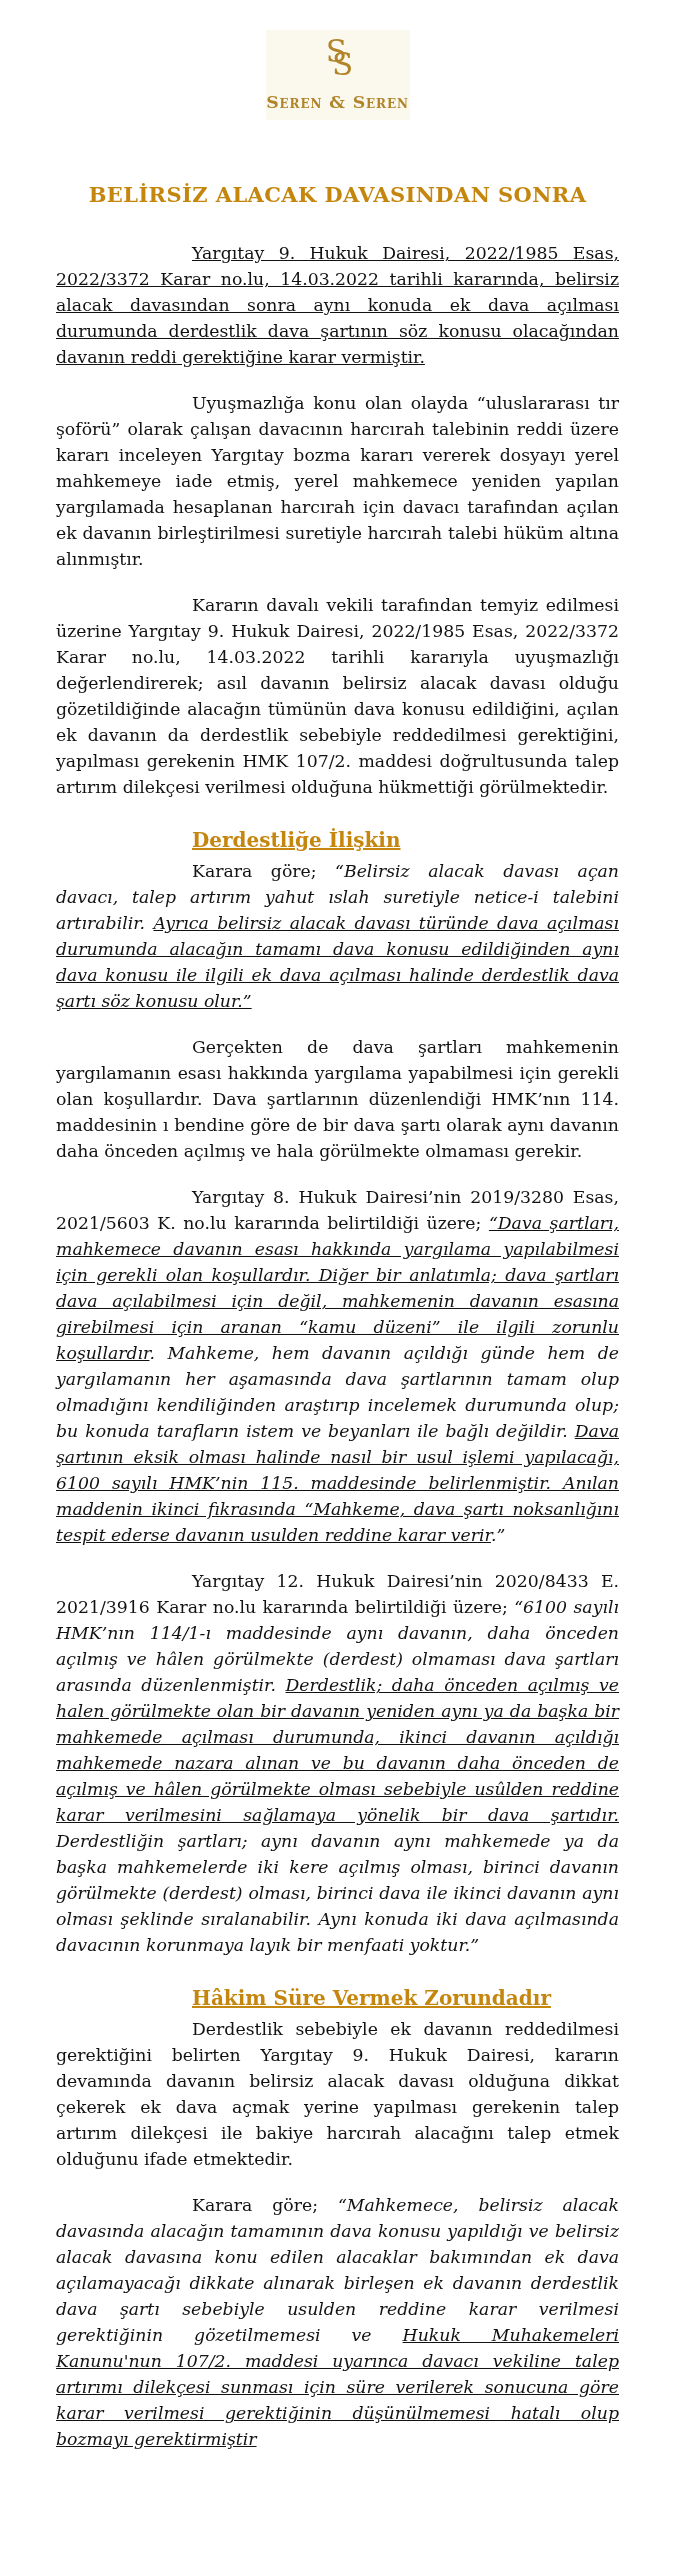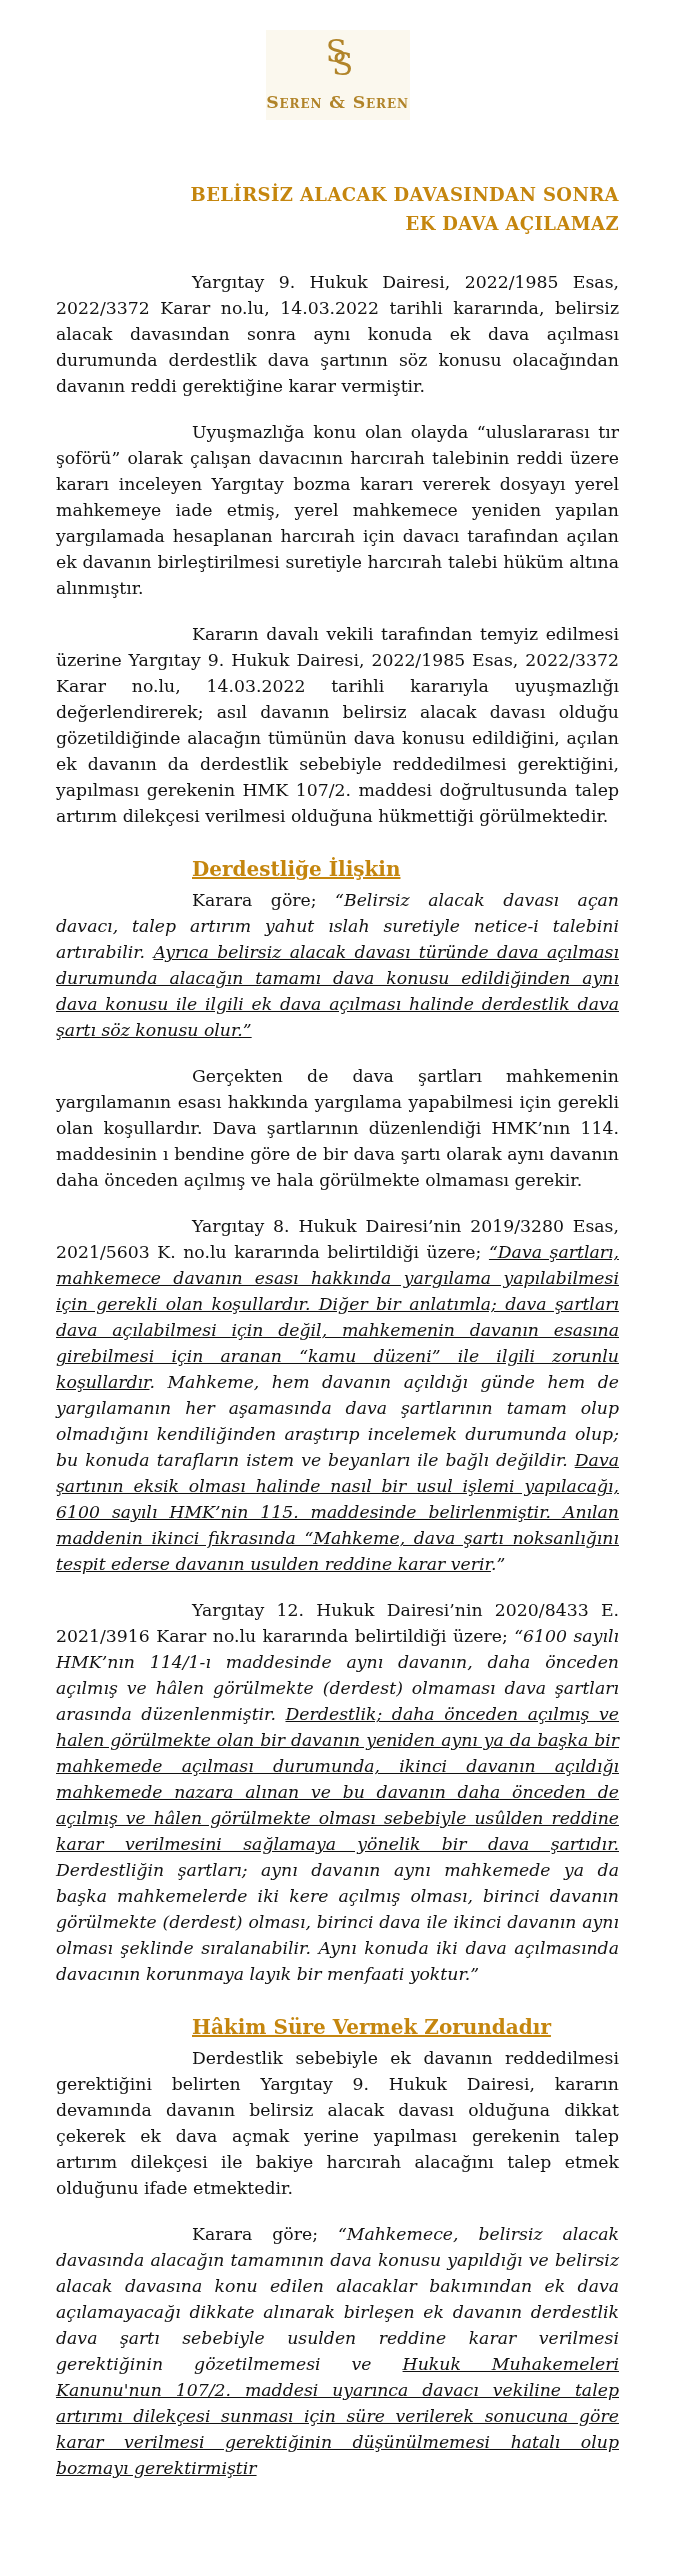--- a/index.html
+++ b/index.html
@@ -50,38 +50,38 @@
     font-variant:small-caps;
     font-weight:700;
     font-size:17.3px;
     letter-spacing:0.9px;
     white-space:nowrap;
   }
 
   
   .title{
     margin-top:60px;
-    text-align:right;
+    text-align:center;
     color:var(--accent);
     font-weight:700;
-    font-size:18px;
+    font-size:21px;
     line-height:29px;
     letter-spacing:0.4px;
   }
 
   
   .article{margin-top:31px;}
   .para{
     text-align:justify;
     text-indent:136px;
     font-size:17.3px;
     line-height:26px;
     margin-top:20px;
   }
-  .para:first-child{margin-top:10px;}
+  .para:first-child{margin-top:10px;text-decoration:underline;}
   .heading{
     margin:27px 0 1.8px 136px;
     color:var(--accent);
     font-size:20px;
     line-height:26px;
     font-weight:700;
     text-decoration:underline;
   }
   .heading + .para{margin-top:5px;}
   .sb{font-weight:400;}
@@ -96,21 +96,20 @@
   <div class="logo-box">
     <div class="monogram">
       <span class="s1">S</span>
       <span class="s2">S</span>
     </div>
     <div class="brand-name">Seren &amp; Seren</div>
   </div>
 
   <div class="title">
     <div>BELİRSİZ ALACAK DAVASINDAN SONRA</div>
-    <div>EK DAVA AÇILAMAZ</div>
   </div>
 
   <div class="article">
       <p class="para"><span>Yargıtay 9. Hukuk Dairesi, 2022/1985 Esas, 2022/3372 Karar no.lu, 14.03.2022 tarihli kararında, belirsiz alacak davasından sonra aynı konuda ek dava açılması durumunda derdestlik dava şartının söz konusu olacağından davanın reddi gerektiğine karar vermiştir.</span></p>
       <p class="para"><span>Uyuşmazlığa konu olan olayda “uluslararası tır şoförü” olarak çalışan davacının harcırah talebinin reddi üzere kararı inceleyen Yargıtay bozma kararı vererek dosyayı yerel mahkemeye iade etmiş, yerel mahkemece yeniden yapılan yargılamada hesaplanan harcırah için davacı tarafından açılan ek davanın birleştirilmesi suretiyle harcırah talebi hüküm altına alınmıştır.</span></p>
       <p class="para"><span>Kararın davalı vekili tarafından temyiz edilmesi üzerine Yargıtay 9. Hukuk Dairesi, 2022/1985 Esas, 2022/3372 Karar no.lu, 14.03.2022 tarihli kararıyla uyuşmazlığı değerlendirerek; </span><span class="sb">asıl davanın belirsiz alacak davası olduğu gözetildiğinde alacağın tümünün dava konusu edildiğini, açılan ek davanın da derdestlik sebebiyle reddedilmesi gerektiğini, yapılması gerekenin HMK 107/2. maddesi doğrultusunda talep artırım dilekçesi verilmesi olduğuna hükmettiği görülmektedir</span><span>.</span></p>
       <h3 class="heading"><span>Derdestliğe İlişkin</span></h3>
       <p class="para"><span>Karara göre; </span><span class="si">“Belirsiz alacak davası açan davacı, talep artırım yahut ıslah suretiyle netice-i talebini artırabilir. </span><span class="sb si su">Ayrıca belirsiz alacak davası türünde dava açılması durumunda alacağın tamamı dava konusu edildiğinden aynı dava konusu ile ilgili ek dava açılması halinde derdestlik dava şartı söz konusu olur.”</span></p>
       <p class="para"><span>Gerçekten de dava şartları mahkemenin yargılamanın esası hakkında yargılama yapabilmesi için gerekli olan koşullardır. Dava şartlarının düzenlendiği HMK’nın 114. maddesinin ı bendine göre de bir dava şartı olarak aynı davanın daha önceden açılmış ve hala görülmekte olmaması gerekir.</span></p>
       <p class="para"><span>Yargıtay 8. Hukuk Dairesi’nin 2019/3280 Esas, 2021/5603 K. no.lu kararında belirtildiği üzere; </span><span class="sb si su">“Dava şartları, mahkemece davanın esası hakkında yargılama yapılabilmesi için gerekli olan koşullardır. Diğer bir anlatımla; dava şartları dava açılabilmesi için değil, mahkemenin davanın esasına girebilmesi için aranan “kamu düzeni” ile ilgili zorunlu koşullardır</span><span class="si">. Mahkeme, hem davanın açıldığı günde hem de yargılamanın her aşamasında dava şartlarının tamam olup olmadığını kendiliğinden araştırıp incelemek durumunda olup; bu konuda tarafların istem ve beyanları ile bağlı değildir. </span><span class="sb si su">Dava şartının eksik olması halinde nasıl bir usul işlemi yapılacağı, 6100 sayılı HMK’nin 115. maddesinde belirlenmiştir. Anılan maddenin ikinci fıkrasında “Mahkeme, dava şartı noksanlığını tespit ederse davanın usulden reddine karar verir</span><span class="si">.”</span></p>

